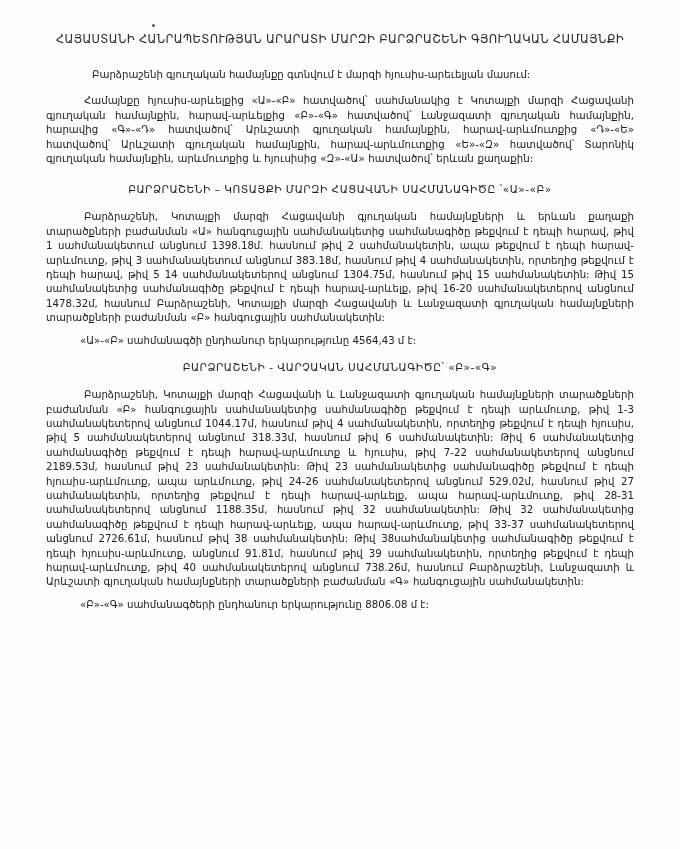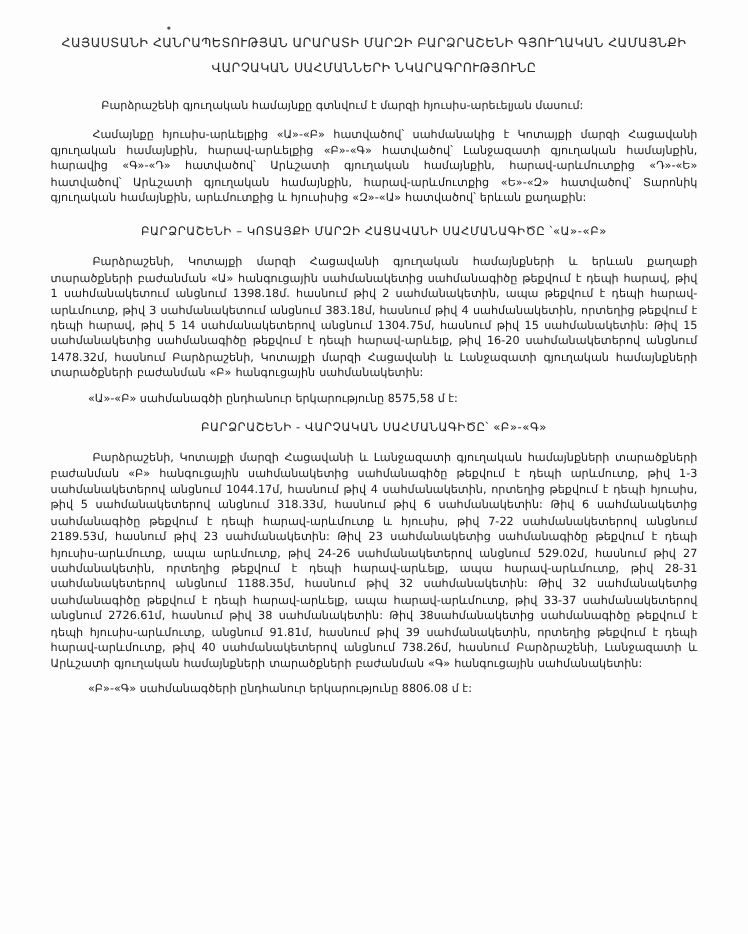--- a/index.html
+++ b/index.html
@@ -84,33 +84,32 @@
 </style>
 </head>
 <body>
 
 <div class="page">
 
   <div class="top-mark"></div>
 
   <h1 class="doc-title">
     <span class="ln">ՀԱՅԱՍՏԱՆԻ ՀԱՆՐԱՊԵՏՈՒԹՅԱՆ ԱՐԱՐԱՏԻ ՄԱՐԶԻ ԲԱՐՁՐԱՇԵՆԻ  ԳՅՈՒՂԱԿԱՆ  ՀԱՄԱՅՆՔԻ</span>
-    <span class="ln">ՎԱՐՉԱԿԱՆ ՍԱՀՄԱՆՆԵՐԻ ՆԿԱՐԱԳՐՈՒԹՅՈՒՆԸ</span>
   </h1>
 
   <div class="body-block">
 
     <p class="tight">Բարձրաշենի գյուղական համայնքը գտնվում է մարզի հյուսիս-արեւելյան մասում:</p>
     <p class="para">Համայնքը հյուսիս-արևելքից «Ա»-«Բ» հատվածով՝ սահմանակից է Կոտայքի մարզի Հացավանի գյուղական համայնքին, հարավ-արևելքից «Բ»-«Գ» հատվածով՝ Լանջազատի գյուղական համայնքին, հարավից «Գ»-«Դ»  հատվածով՝ Արևշատի գյուղական համայնքին, հարավ-արևմուտքից  «Դ»-«Ե» հատվածով՝  Արևշատի  գյուղական  համայնքին, հարավ-արևմուտքից  «Ե»-«Զ»  հատվածով՝ Տարոնիկ գյուղական համայնքին, արևմուտքից և հյուսիսից «Զ»-«Ա» հատվածով՝ երևան քաղաքին:</p>
 
     <h2 class="section-head">ԲԱՐՁՐԱՇԵՆԻ – ԿՈՏԱՅՔԻ ՄԱՐԶԻ ՀԱՑԱՎԱՆԻ ՍԱՀՄԱՆԱԳԻԾԸ ՝«Ա»-«Բ»</h2>
 
     <p class="para">Բարձրաշենի, Կոտայքի մարզի Հացավանի գյուղական   համայնքների և երևան քաղաքի տարածքների բաժանման  «Ա» հանգուցային սահմանակետից  սահմանագիծը թեքվում է դեպի հարավ, թիվ 1 սահմանակետում անցնում 1398.18մ. հասնում թիվ 2 սահմանակետին, ապա թեքվում է դեպի հարավ-արևմուտք, թիվ 3 սահմանակետում անցնում 383.18մ, հասնում թիվ 4  սահմանակետին, որտեղից թեքվում է դեպի հարավ, թիվ 5 14 սահմանակետերով  անցնում  1304.75մ,  հասնում  թիվ  15  սահմանակետին:  Թիվ  15 սահմանակետից   սահմանագիծը   թեքվում   է   դեպի   հարավ-արևելք,   թիվ   16-20 սահմանակետերով անցնում 1478.32մ, հասնում Բարձրաշենի, Կոտայքի մարզի Հացավանի և Լանջազատի գյուղական համայնքների տարածքների բաժանման   «Բ» հանգուցային սահմանակետին:</p>
     <div class="spacer-xs"></div>
-    <p class="total-line">«Ա»-«Բ» սահմանագծի ընդհանուր երկարությունը  8575,58  մ է:</p>
+    <p class="total-line">«Ա»-«Բ» սահմանագծի ընդհանուր երկարությունը  4564,43  մ է:</p>
 
     <h2 class="section-head">ԲԱՐՁՐԱՇԵՆԻ - ՎԱՐՉԱԿԱՆ ՍԱՀՄԱՆԱԳԻԾԸ՝  «Բ»-«Գ»</h2>
 
     <p class="para">Բարձրաշենի, Կոտայքի մարզի Հացավանի և Լանջազատի գյուղական համայնքների տարածքների բաժանման   «Բ» հանգուցային սահմանակետից սահմանագիծը թեքվում է դեպի  արևմուտք,  թիվ  1-3   սահմանակետերով   անցնում  1044.17մ,  հասնում  թիվ  4 սահմանակետին, որտեղից թեքվում է դեպի հյուսիս, թիվ 5 սահմանակետերով անցնում 318.33մ, հասնում թիվ 6 սահմանակետին: Թիվ 6 սահմանակետից սահմանագիծը թեքվում է դեպի հարավ-արևմուտք և հյուսիս, թիվ 7-22 սահմանակետերով անցնում 2189.53մ, հասնում թիվ 23  սահմանակետին: Թիվ 23 սահմանակետից սահմանագիծը թեքվում է դեպի հյուսիս-արևմուտք, ապա արևմուտք, թիվ 24-26 սահմանակետերով անցնում 529.02մ, հասնում թիվ 27 սահմանակետին, որտեղից թեքվում է դեպի հարավ-արևելք, ապա հարավ-արևմուտք, թիվ 28-31 սահմանակետերով անցնում 1188.35մ, հասնում թիվ 32 սահմանակետին: Թիվ 32 սահմանակետից սահմանագիծը թեքվում է դեպի հարավ-արևելք, ապա հարավ-արևմուտք, թիվ 33-37 սահմանակետերով անցնում 2726.61մ, հասնում թիվ 38 սահմանակետին: Թիվ 38սահմանակետից սահմանագիծը թեքվում է դեպի հյուսիս-արևմուտք, անցնում 91.81մ, հասնում թիվ 39 սահմանակետին, որտեղից թեքվում է դեպի հարավ-արևմուտք, թիվ 40 սահմանակետերով   անցնում   738.26մ,   հասնում   Բարձրաշենի,   Լանջազատի   և   Արևշատի գյուղական համայնքների տարածքների բաժանման «Գ» հանգուցային սահմանակետին:</p>
     <div class="spacer-xs"></div>
     <p class="total-line">«Բ»-«Գ»  սահմանագծերի  ընդհանուր երկարությունը  8806.08 մ է:</p>
 
   </div>
 </div>
 

